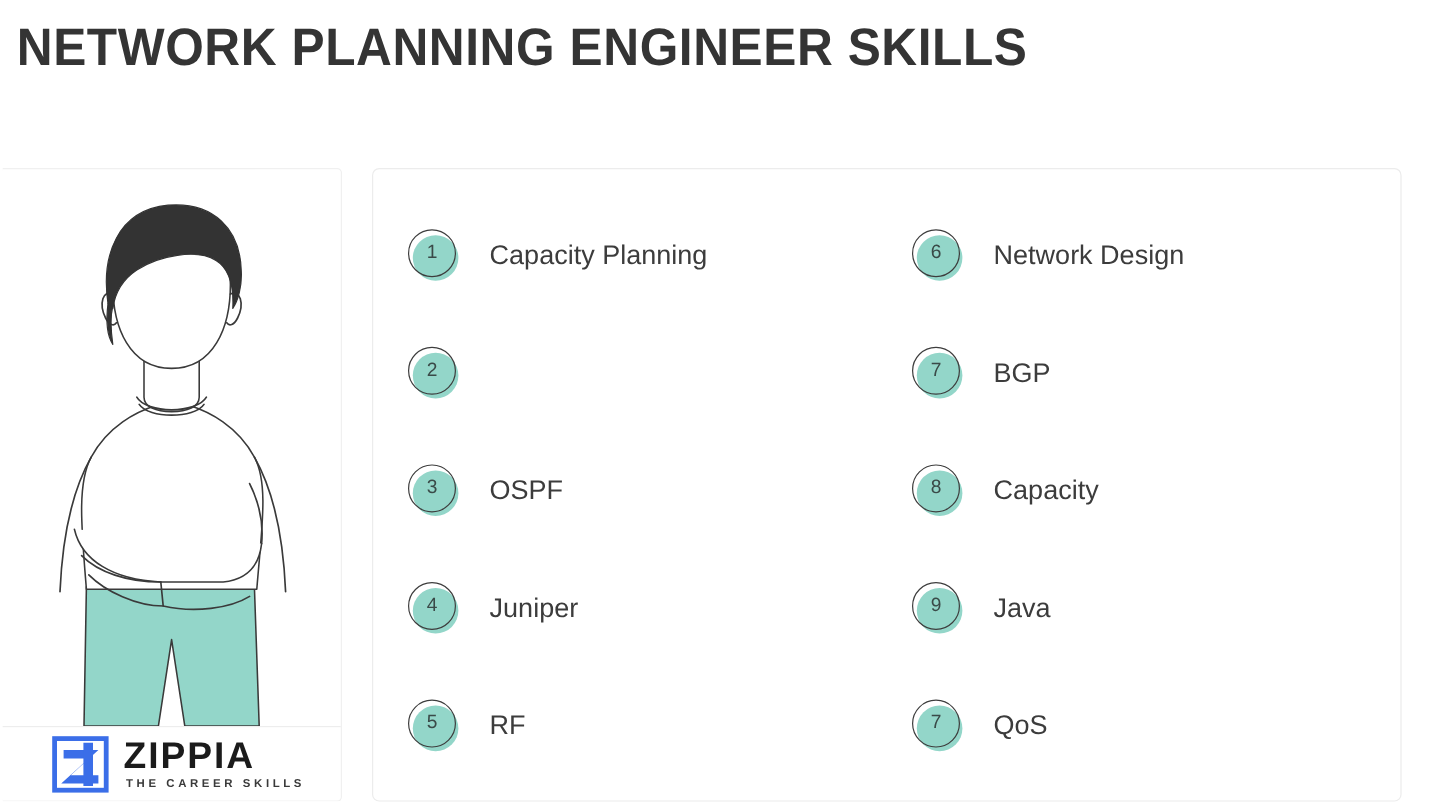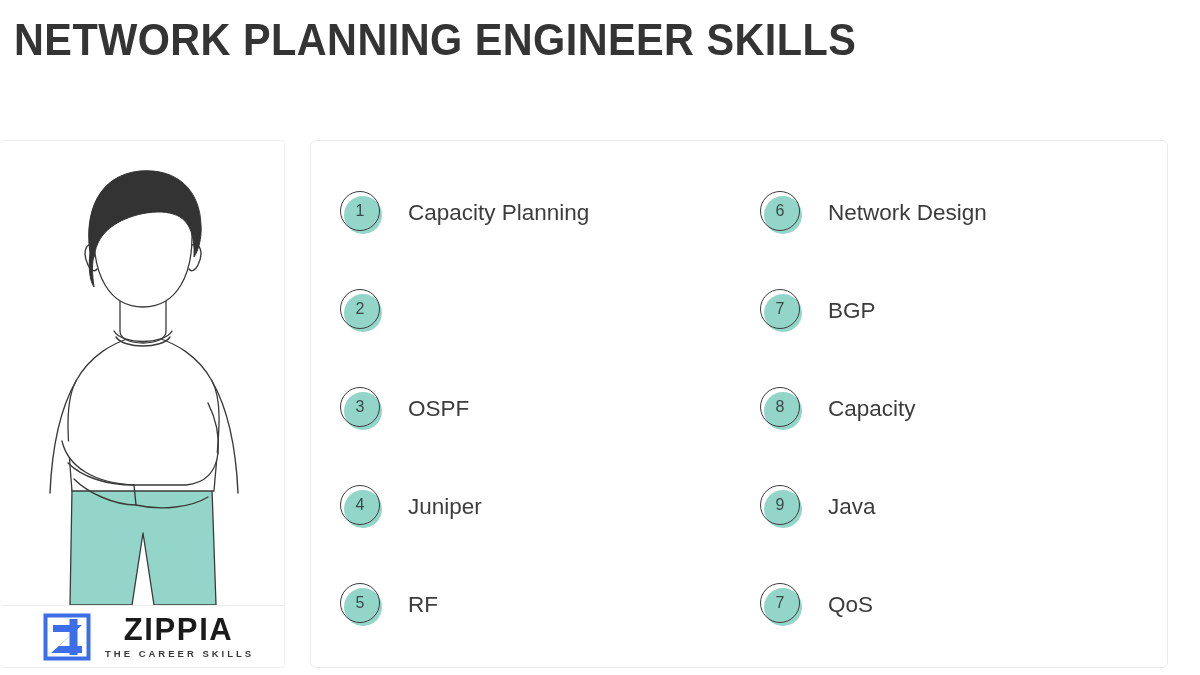--- a/index.html
+++ b/index.html
@@ -68,21 +68,20 @@
     background: #ededed;
   }
 
   
   .logo-row {
     position: absolute;
     left: 42px;
     top: 612px;
     display: flex;
     align-items: center;
-    text-align: center;
   }
   .logo-mark {
     width: 50px;
     height: 50px;
     flex: 0 0 auto;
   }
   .logo-text-block {
     margin-left: 11px;
     display: flex;
     flex-direction: column;

